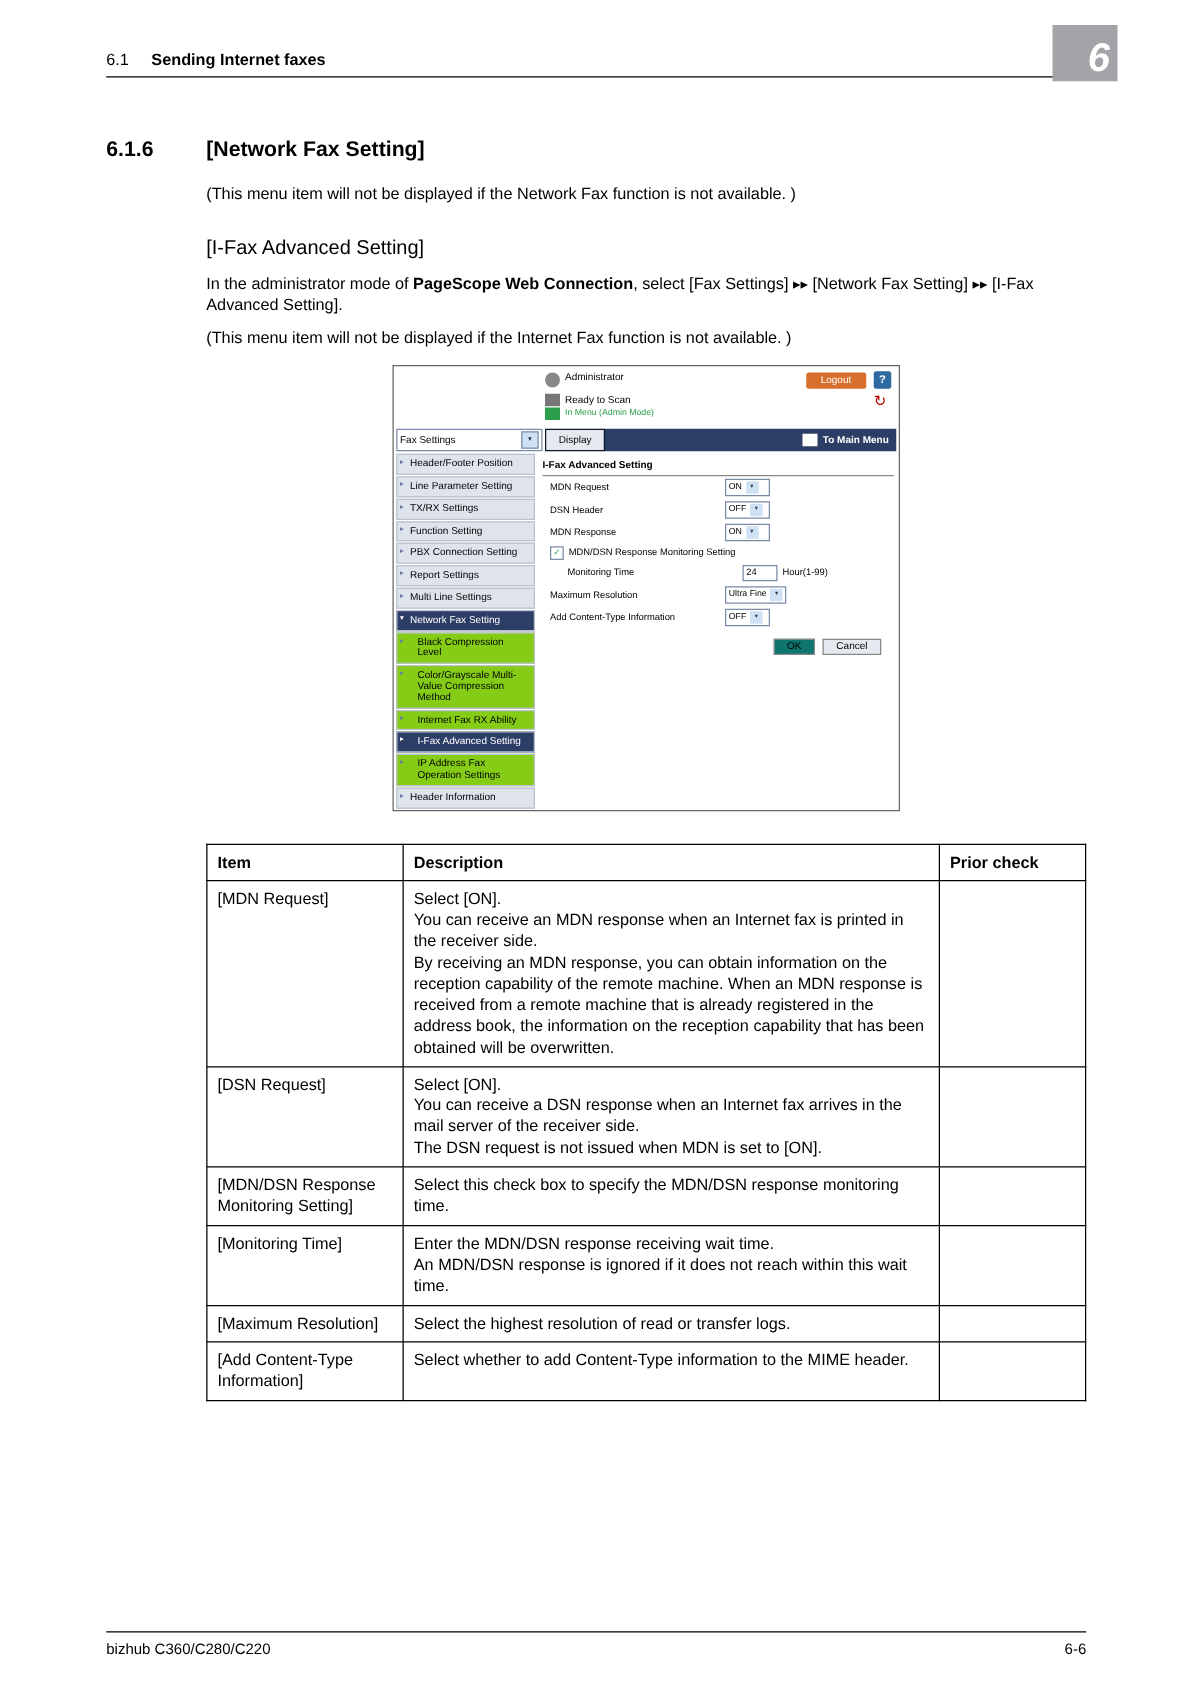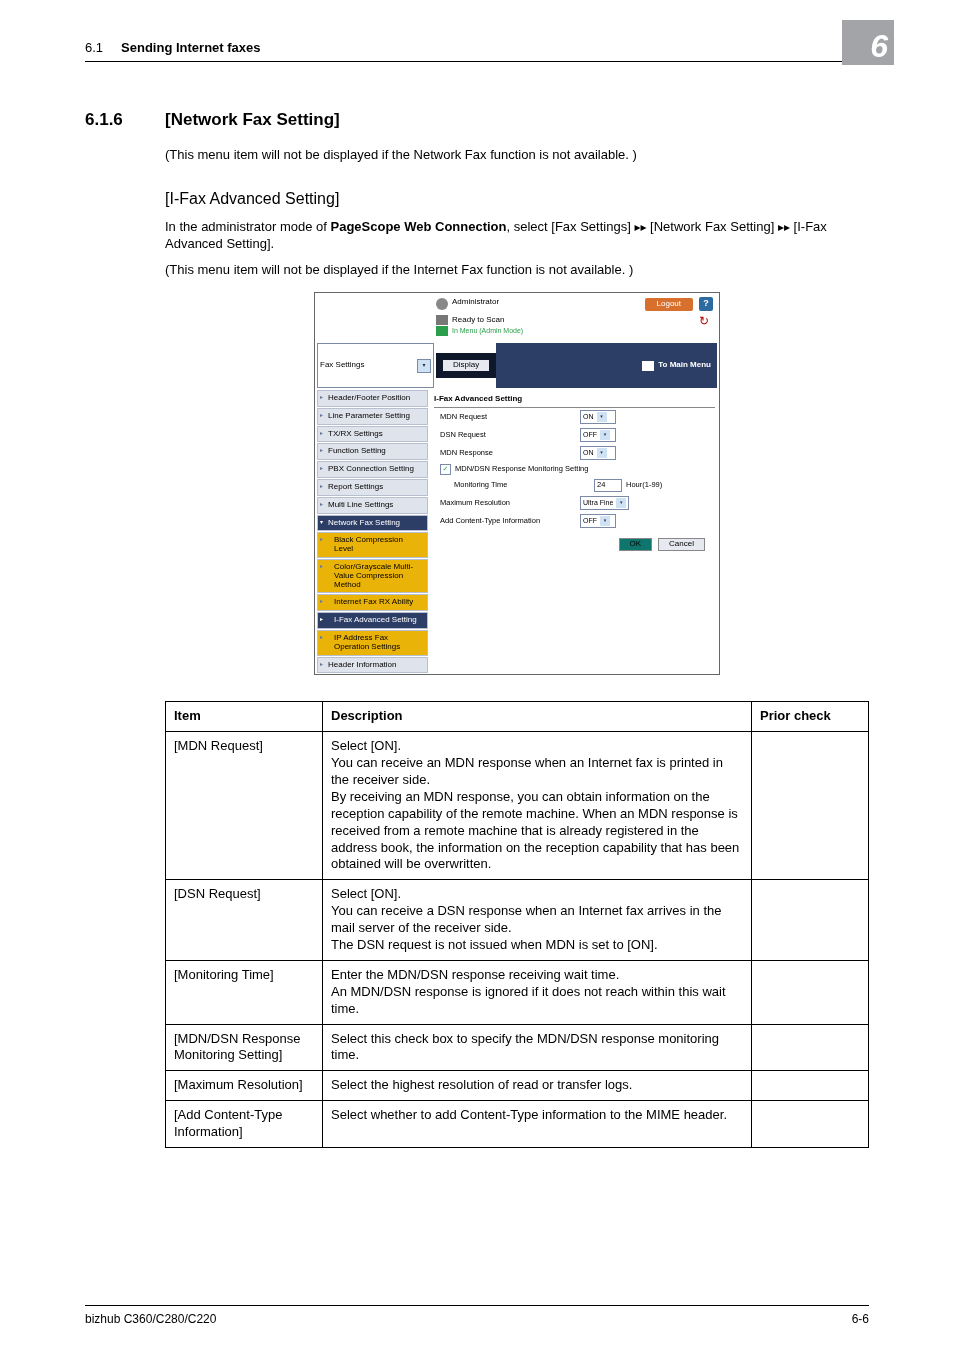--- a/index.html
+++ b/index.html
@@ -103,23 +103,23 @@
     width:111px;
     background:#fff;
     border:1px solid #7a8aa8;
     padding:1px 2px;
     display:flex;justify-content:space-between;align-items:center;
     margin:2px;
   }
   .nav-left .caret{width:12px;height:12px;background:#cfe2f3;border:1px solid #7a8aa8;display:flex;align-items:center;justify-content:center;font-size:6px;color:#335}
   .nav-disp{
     background:var(--ui-button);
-    border:7px solid #0f172a;
+    border:1px solid #0f172a;
     padding:1px 10px;
-    margin:12px 0;
+    margin:2px 0;
     display:flex;align-items:center;
   }
   .nav-dark{
     flex:1;
     background:var(--ui-dark);
     color:#fff;
     margin:2px 2px 2px 0;
     display:flex;align-items:center;justify-content:flex-end;
     padding:0 6px;
     gap:4px;
@@ -133,21 +133,21 @@
     border:1px solid #b8bfd0;
     padding:3px 4px 3px 10px;
     margin-bottom:1px;
     position:relative;
   }
   .side-item::before{
     content:"▸";
     position:absolute;left:2px;top:3px;
     color:#6a7a9a;font-size:6px;
   }
-  .side-sub{background:#eab308;font-weight:normal;padding-left:16px}
+  .side-sub{background:#84cc16;font-weight:normal;padding-left:16px}
   .side-sub.active{background:var(--ui-dark);color:#fff}
   .side-sub.active::before{color:#fff}
   .side-head{background:var(--ui-dark);color:#fff}
   .side-head::before{content:"▾";color:#fff}
   .settings-panel{flex:1;padding:2px 4px}
   .panel-title{font-weight:bold;padding:3px 0;border-bottom:1px solid #888}
   .form-row{display:flex;align-items:center;padding:2px 0;font-size:7.5px}
   .form-row .lbl{width:140px;padding-left:6px}
   .sel{
     border:1px solid #7a8aa8;
@@ -272,21 +272,21 @@
 
         <div class="form-row">
             <span class="lbl">MDN Request</span>
           <span class="sel">
               <span>ON</span>
               <span class="caret">▾</span>
             </span>
           </div>
 
         <div class="form-row">
-            <span class="lbl">DSN Request</span>
+            <span class="lbl">DSN Header</span>
           <span class="sel">
               <span>OFF</span>
               <span class="caret">▾</span>
             </span>
           </div>
 
         <div class="form-row">
             <span class="lbl">MDN Response</span>
           <span class="sel">
               <span>ON</span>
@@ -346,28 +346,28 @@
           <td></td>
         </tr>
         <tr>
           <td>[DSN Request]</td>
           <td style="white-space: pre-line;">Select [ON].
 You can receive a DSN response when an Internet fax arrives in the mail server of the receiver side.
 The DSN request is not issued when MDN is set to [ON].</td>
           <td></td>
         </tr>
         <tr>
+          <td>[MDN/DSN Response Monitoring Setting]</td>
+          <td style="white-space: pre-line;">Select this check box to specify the MDN/DSN response monitoring time.</td>
+          <td></td>
+        </tr>
+        <tr>
           <td>[Monitoring Time]</td>
           <td style="white-space: pre-line;">Enter the MDN/DSN response receiving wait time.
 An MDN/DSN response is ignored if it does not reach within this wait time.</td>
-          <td></td>
-        </tr>
-        <tr>
-          <td>[MDN/DSN Response Monitoring Setting]</td>
-          <td style="white-space: pre-line;">Select this check box to specify the MDN/DSN response monitoring time.</td>
           <td></td>
         </tr>
         <tr>
           <td>[Maximum Resolution]</td>
           <td style="white-space: pre-line;">Select the highest resolution of read or transfer logs.</td>
           <td></td>
         </tr>
         <tr>
           <td>[Add Content-Type Information]</td>
           <td style="white-space: pre-line;">Select whether to add Content-Type information to the MIME header.</td>

